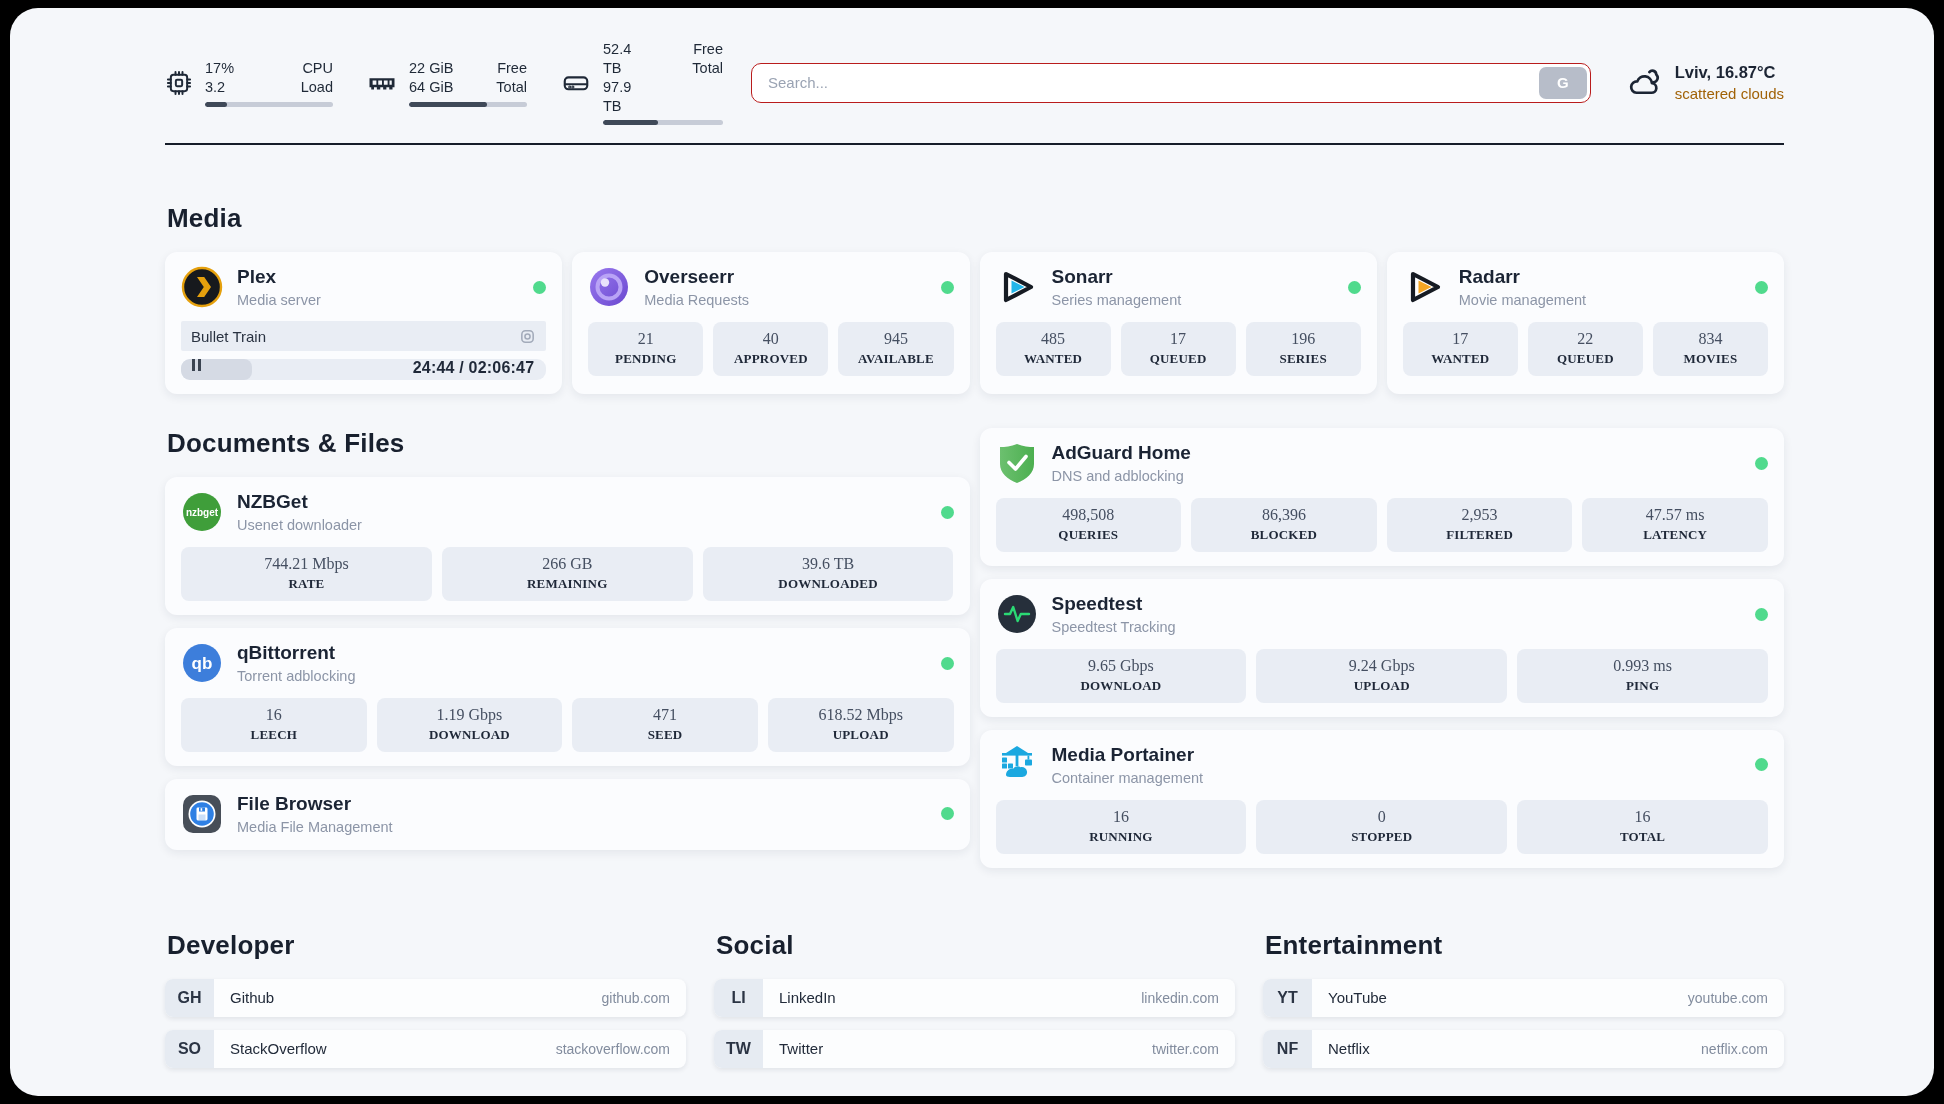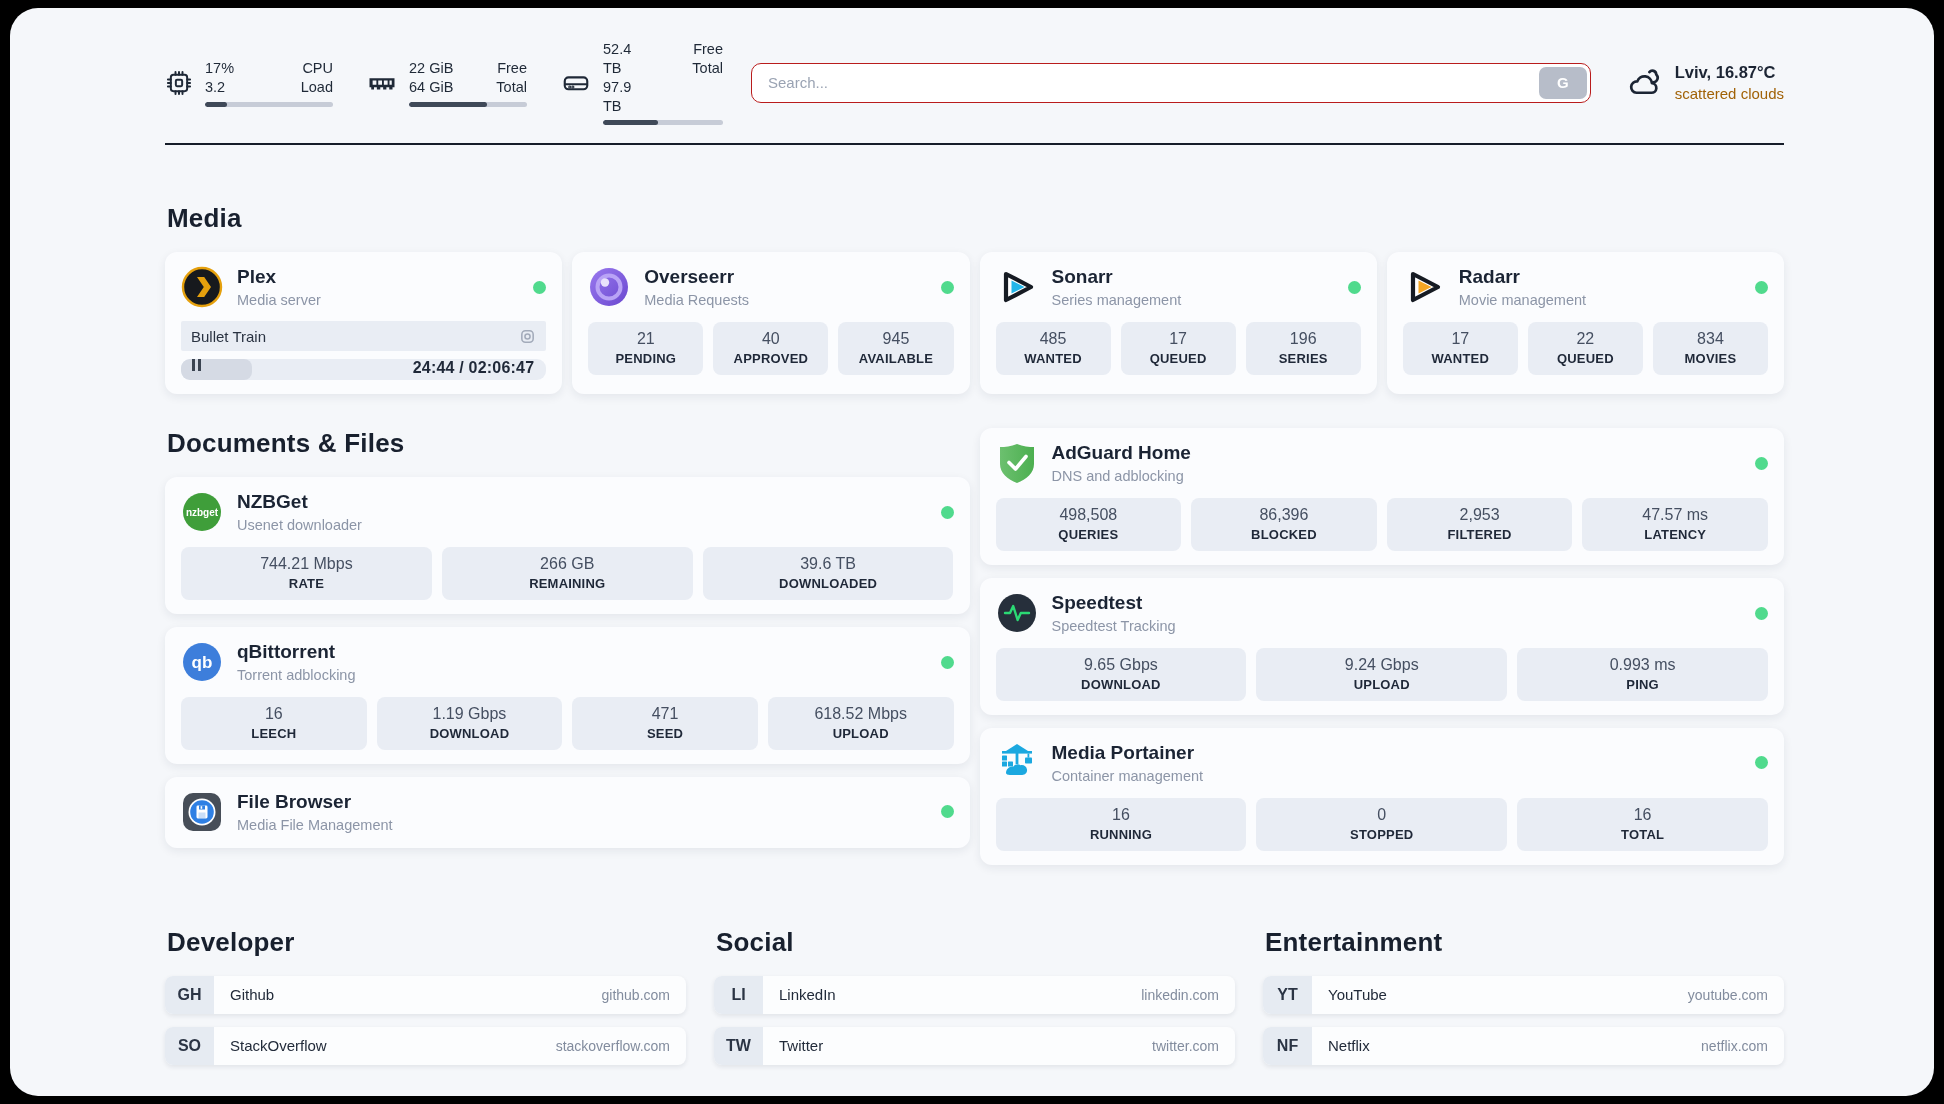--- a/index.html
+++ b/index.html
@@ -44,21 +44,21 @@
   .card-head{display:flex;align-items:center;gap:14px;}
   .app-icon{width:42px;height:42px;flex:0 0 42px;display:flex;align-items:center;justify-content:center;}
   .app-names{display:flex;flex-direction:column;line-height:1.25;}
   .app-name{font-size:19px;font-weight:700;color:#1b2434;}
   .app-sub{font-size:14.5px;color:#8c95a7;margin-top:2px;}
   .dot{width:13px;height:13px;border-radius:50%;background:#50da8d;margin-left:auto;flex:0 0 13px;}
 
   .stats{display:grid;gap:10px;margin-top:13px;}
   .stats.c3{grid-template-columns:repeat(3,1fr);}
   .stats.c4{grid-template-columns:repeat(4,1fr);}
-  .stat{background:#e9edf4;border-radius:8px;text-align:center;padding:8px 4px 9px;}
+  .stat{background:#e9edf4;border-radius:8px;text-align:center;padding:8px 4px 9px;font-family:Liberation Serif, serif;}
   .stat-v{font-size:16px;color:#454f61;}
   .stat-l{font-size:13px;font-weight:700;color:#1f2838;margin-top:3px;letter-spacing:.2px;}
 
   
   .media-row{margin-top:12px;background:#e9edf4;border-radius:2px;height:30px;display:flex;align-items:center;padding:0 10px;font-size:15px;color:#2a3342;}
   .media-row .cam{margin-left:auto;display:flex;}
   .progress-row{margin-top:8px;background:#e9edf4;border-radius:9px;height:21px;position:relative;display:flex;align-items:flex-start;overflow:hidden;}
   .p-fill{position:absolute;left:0;top:0;bottom:0;background:#d5dae4;border-radius:8px;}
   .pause{position:relative;margin-left:11px;width:9px;height:12px;border-left:3px solid #3a4350;border-right:3px solid #3a4350;box-sizing:border-box;}
   .p-time{position:relative;margin-left:auto;margin-right:12px;font-size:16px;font-weight:700;color:#1f2838;letter-spacing:.2px;}

